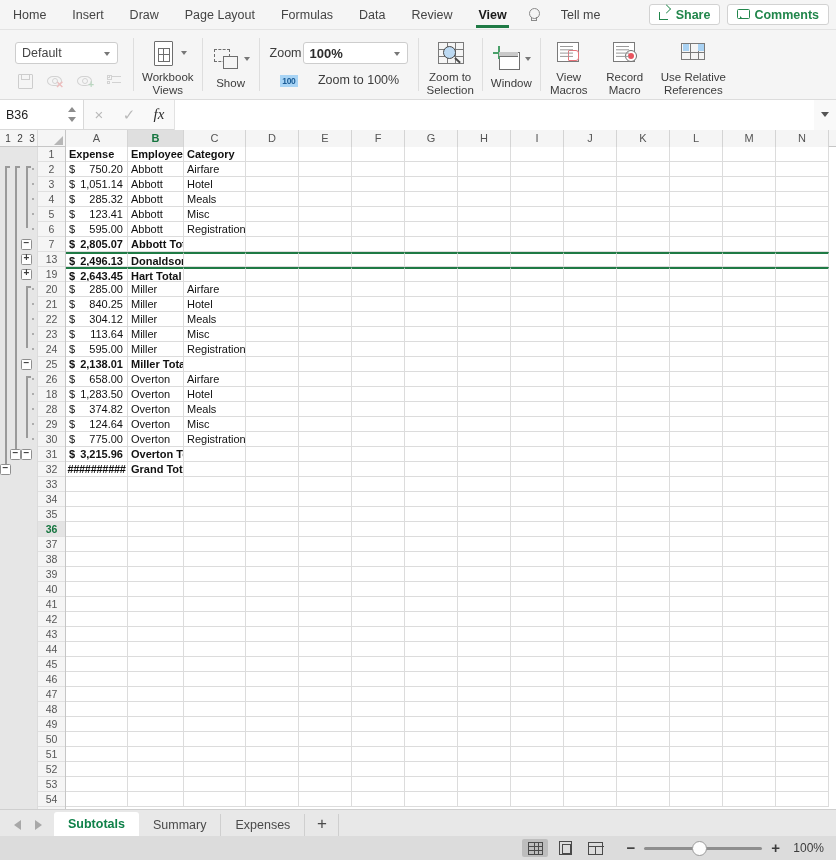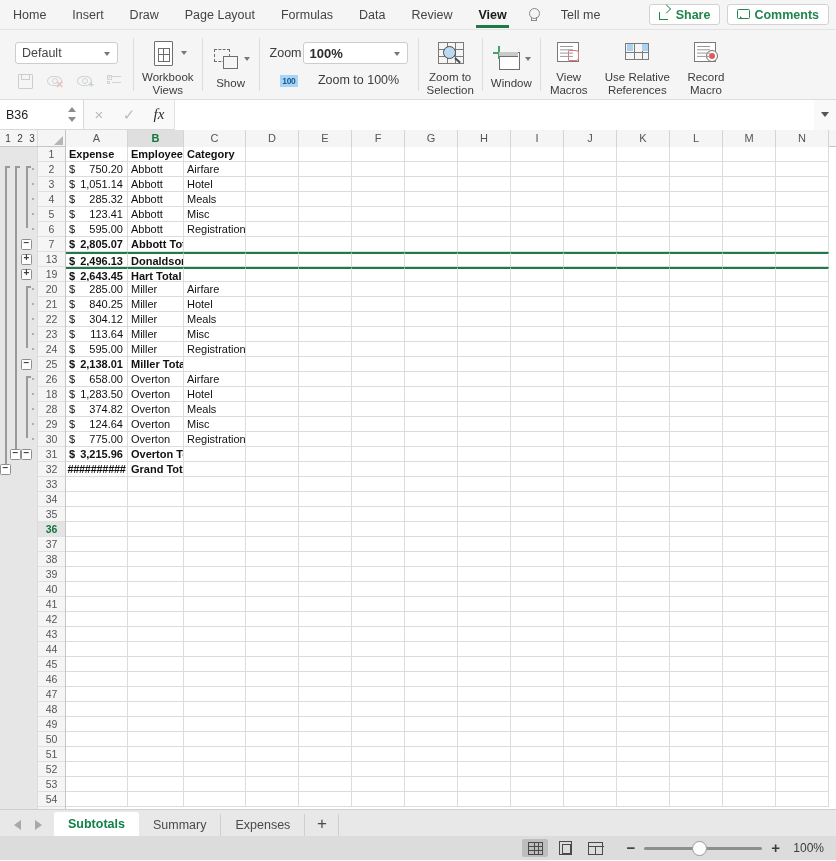--- a/index.html
+++ b/index.html
@@ -584,37 +584,37 @@
       <div class="iconrow">
         <span class="bigicon i-doc i-vm">
             <span class="scroll"></span>
           </span>
       </div>
       <div class="lbl">View
 Macros</div>
     </div>
     <div class="bigbtn">
       <div class="iconrow">
+        <span class="bigicon i-doc i-rm">
+            <span class="rec"></span>
+          </span>
+      </div>
+      <div class="lbl">Record
+Macro</div>
+    </div>
+    <div class="bigbtn">
+      <div class="iconrow">
         <span class="i-rel">
           <span class="tbl"></span>
             <span class="c1"></span>
             <span class="c2"></span>
         </span>
       </div>
       <div class="lbl">Use Relative
 References</div>
-    </div>
-    <div class="bigbtn">
-      <div class="iconrow">
-        <span class="bigicon i-doc i-rm">
-            <span class="rec"></span>
-          </span>
-      </div>
-      <div class="lbl">Record
-Macro</div>
     </div>
   </div>
 </div>
 
 <div class="fbar">
   <div class="namebox">
     <span class="nb">B36</span>
     <span class="spin"></span>
   </div>
   <div class="fb-actions">

